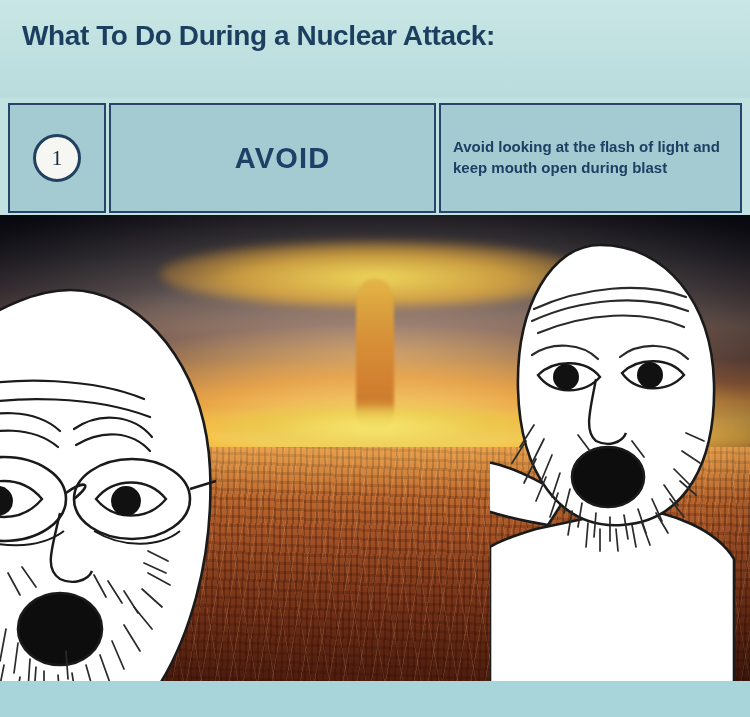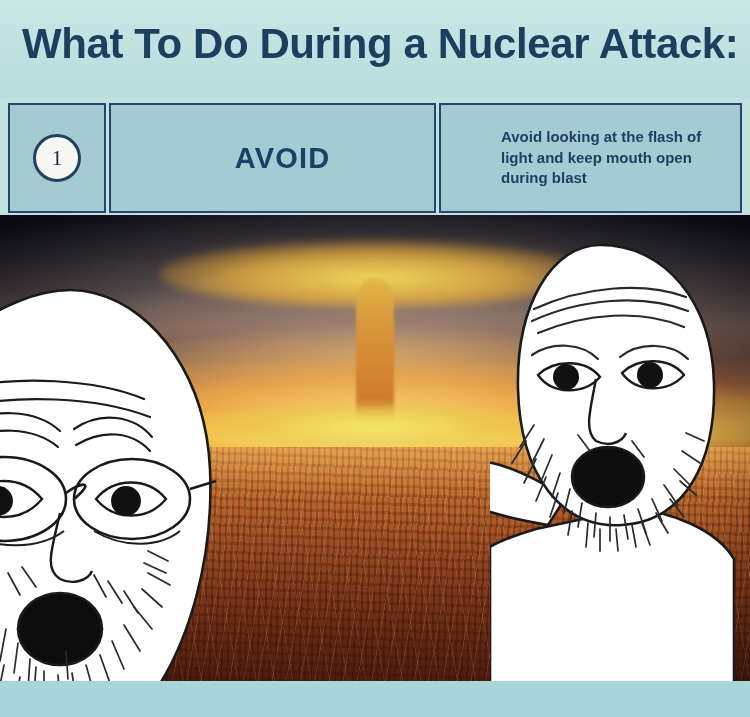--- a/index.html
+++ b/index.html
@@ -21,21 +21,21 @@
   .title-bar {
     position: absolute;
     left: 0; top: 0;
     width: 750px; height: 98px;
     background: linear-gradient(180deg,#c8e6e4 0%, #bfe0e0 60%, #b9dcdd 100%);
   }
   .title-text {
     position: absolute;
     left: 22px;
     top: 20px;
-    font-size: 42px;
+    font-size: 28px;
     font-weight: bold;
     letter-spacing: -0.4px;
     color: #1d3f5f;
     white-space: nowrap;
     font-family: "Liberation Sans", sans-serif;
   }
   
   .table {
     position: absolute;
     left: 8px;
@@ -78,21 +78,20 @@
     color: #1d4067;
     letter-spacing: 1.2px;
   }
   .desc-text {
     font-size: 15px;
     font-weight: bold;
     line-height: 1.38;
     color: #1d3f63;
     padding: 0 10px 0 12px;
     font-family: "Liberation Sans", sans-serif;
-    margin-left: 48px;
   }
 
   
   .photo {
     position: absolute;
     left: 0;
     top: 215px;
     width: 750px;
     height: 466px;
     overflow: hidden;

